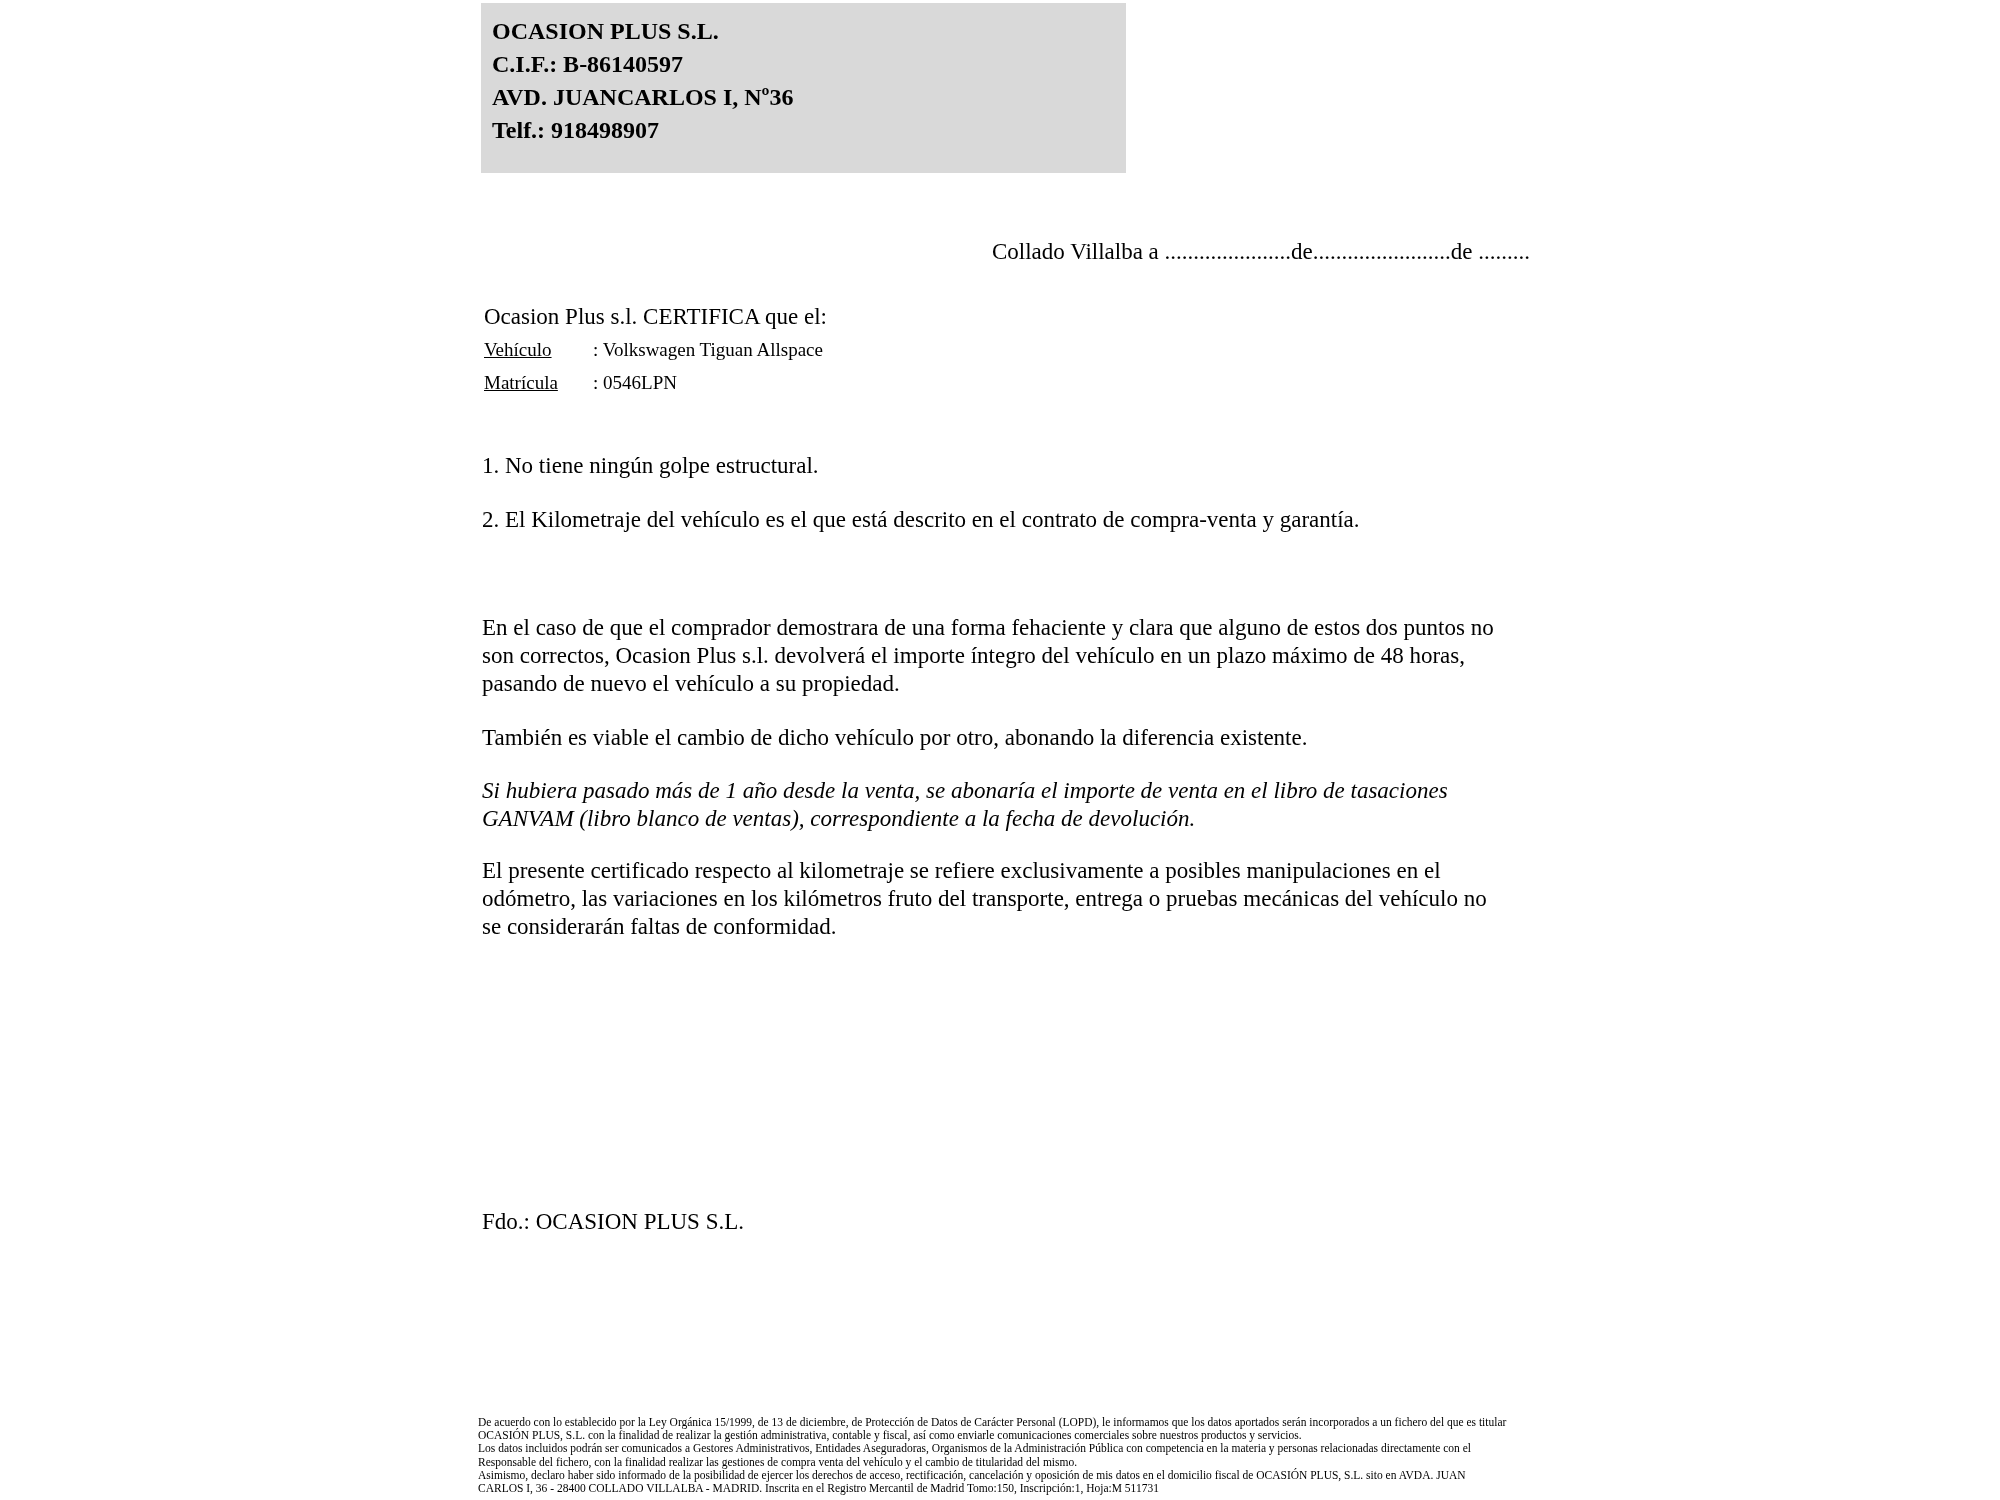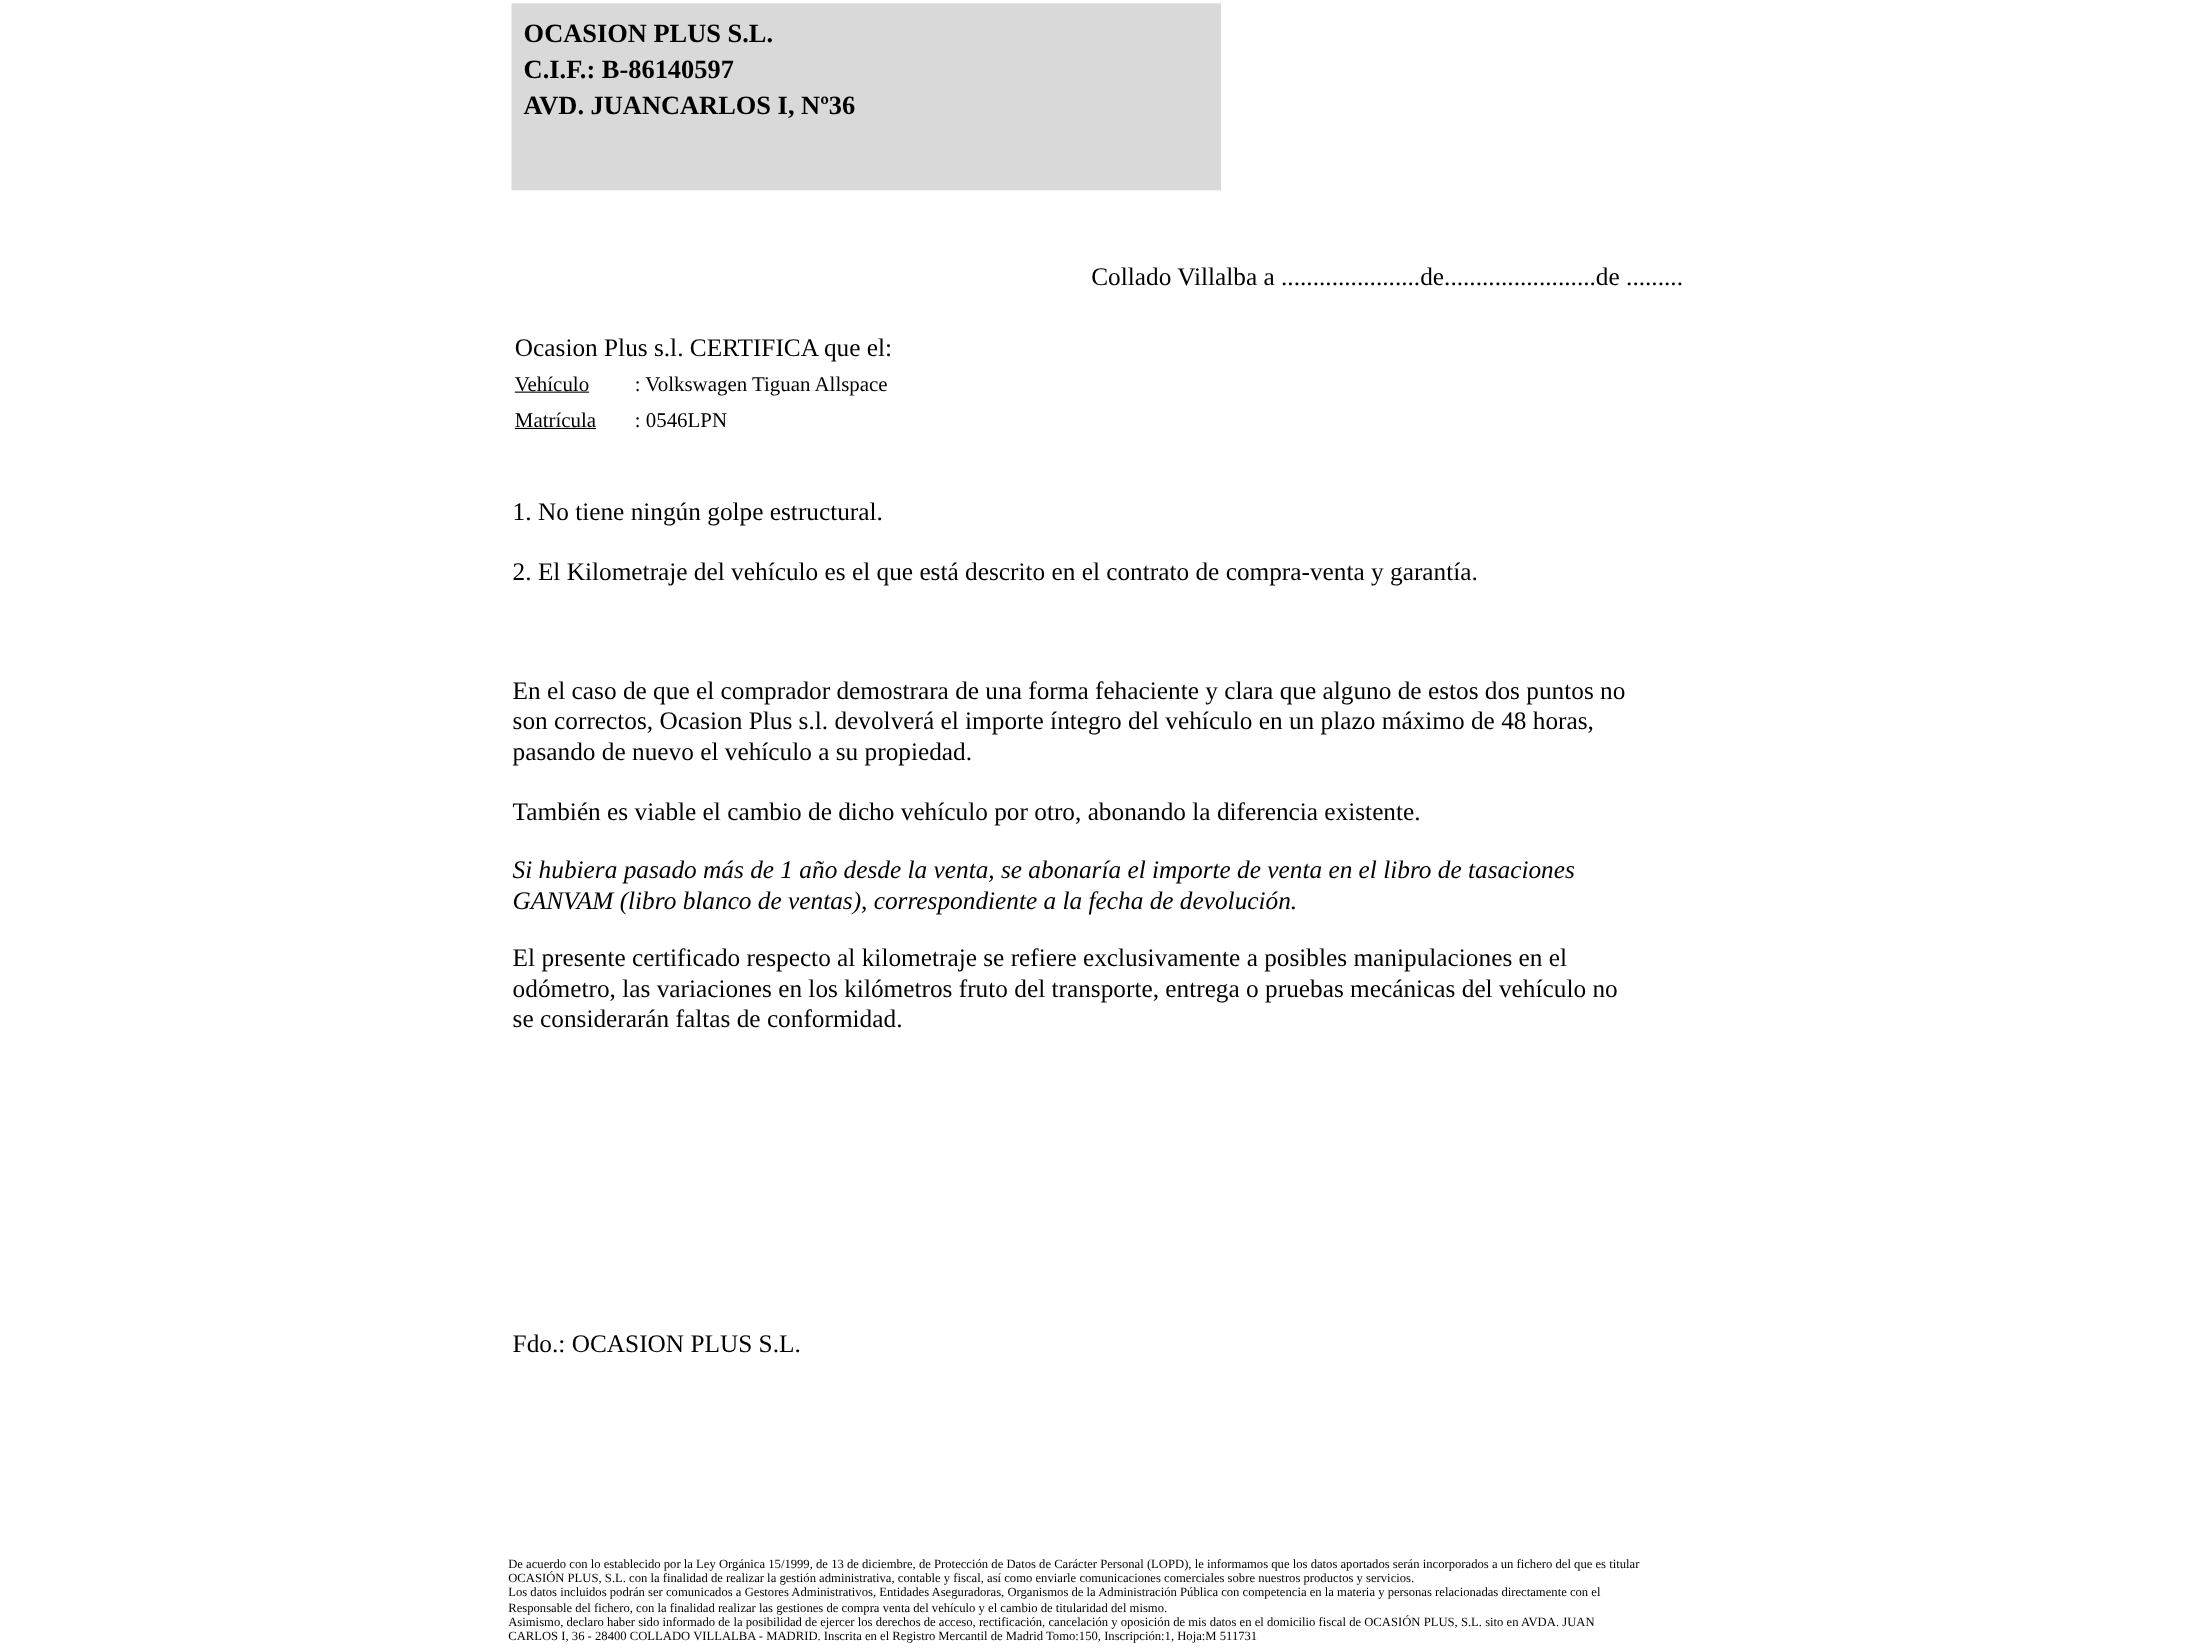--- a/index.html
+++ b/index.html
@@ -9,21 +9,21 @@
   }
   #page {
     position: relative;
     width: 2000px;
     height: 1500px;
     background: #ffffff;
     color: #000000;
     font-family: "Liberation Serif", serif;
     overflow: hidden;
   }
-  .abs { position: absolute; }
+  .abs { position: absolute; margin-left: 16px; }
 
   
   .company-header {
     left: 465px;
     top: 3px;
     width: 645px;
     height: 170px;
     background: #d9d9d9;
     box-sizing: border-box;
     padding: 12px 0 0 11px;
@@ -85,20 +85,21 @@
 </style>
 </head>
 <body>
 
 <div id="page">
 
   <div class="abs company-header">
     <div>OCASION PLUS S.L.</div>
     <div>C.I.F.: B-86140597</div>
     <div>AVD. JUANCARLOS I, Nº36</div>
+    <div>Telf.: 918498907</div>
   </div>
 
   <div class="abs date-line">Collado Villalba a ......................de........................de .........</div>
 
   <div class="abs certifica-line">Ocasion Plus s.l. CERTIFICA que el:</div>
 
   <div class="abs cert-row" style="top:335px;">
     <span class="cert-label"><span class="u">Vehículo</span></span><span>: Volkswagen Tiguan Allspace</span>
   </div>
 

